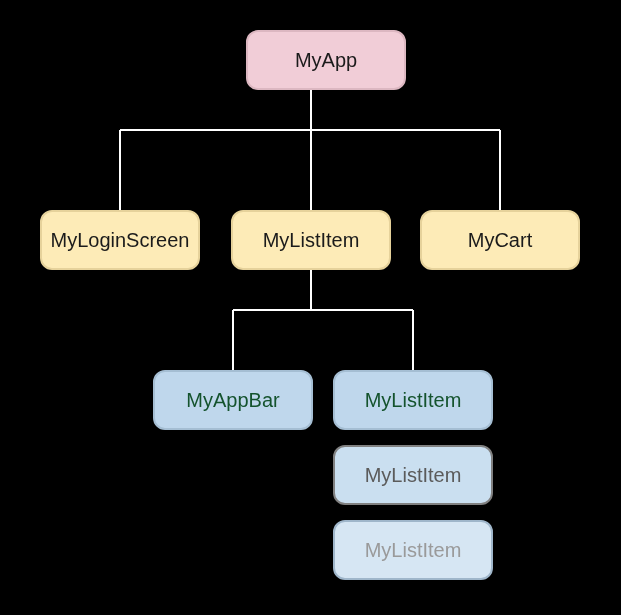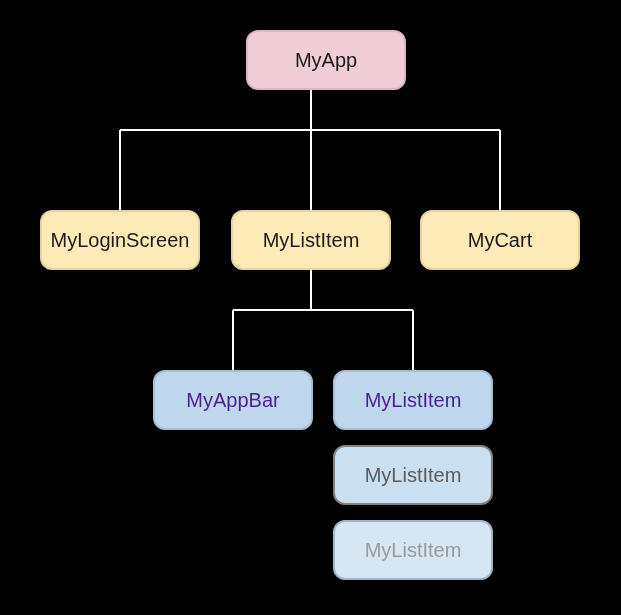--- a/index.html
+++ b/index.html
@@ -24,21 +24,21 @@
     display: flex;
     align-items: center;
     justify-content: center;
     font-size: 20px;
     font-weight: 400;
     border-width: 2px;
     border-style: solid;
   }
   .pink  { background: #f1cdd7; border-color: #dcb7c1; color: #1b1b1b; margin-left: 15px; }
   .cream { background: #fdebb7; border-color: #e6d29b; color: #1b1b1b; }
-  .blue0 { background: #bfd7ec; border-color: #a5bed3; color: #4c1d95; }
+  .blue0 { background: #bfd7ec; border-color: #a5bed3; color: #14532d; }
   .blue1 { background: #cadff0; border-color: #808080; color: #5b5b5b; }
   .blue2 { background: #d6e6f3; border-color: #9fb6ca; color: #9a9a9a; }
   svg.edges {
     position: absolute;
     left: 0; top: 0;
     width: 621px; height: 615px;
     pointer-events: none;
   }
 </style>
 </head>

